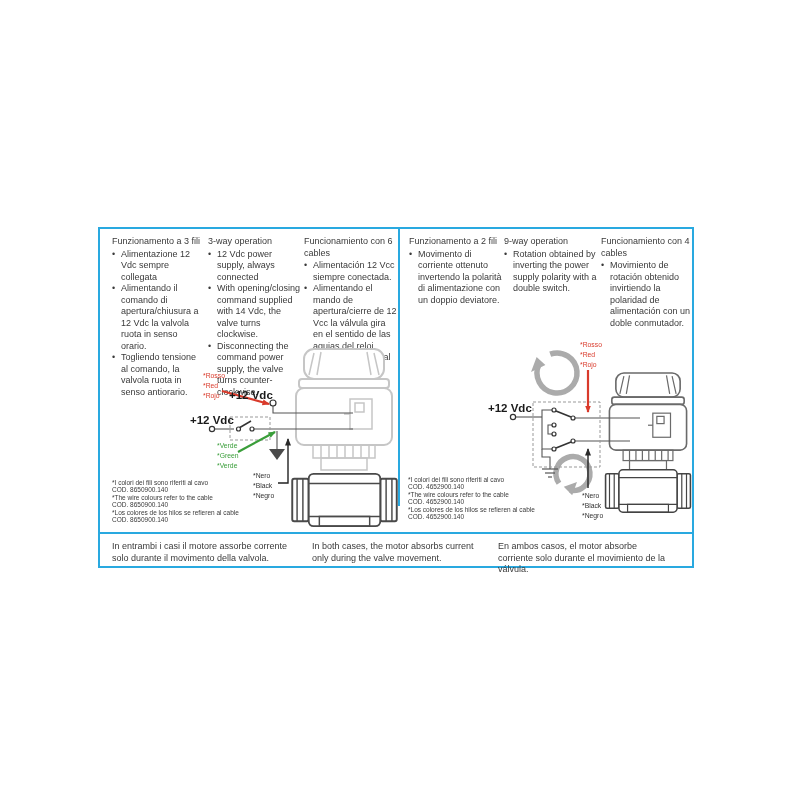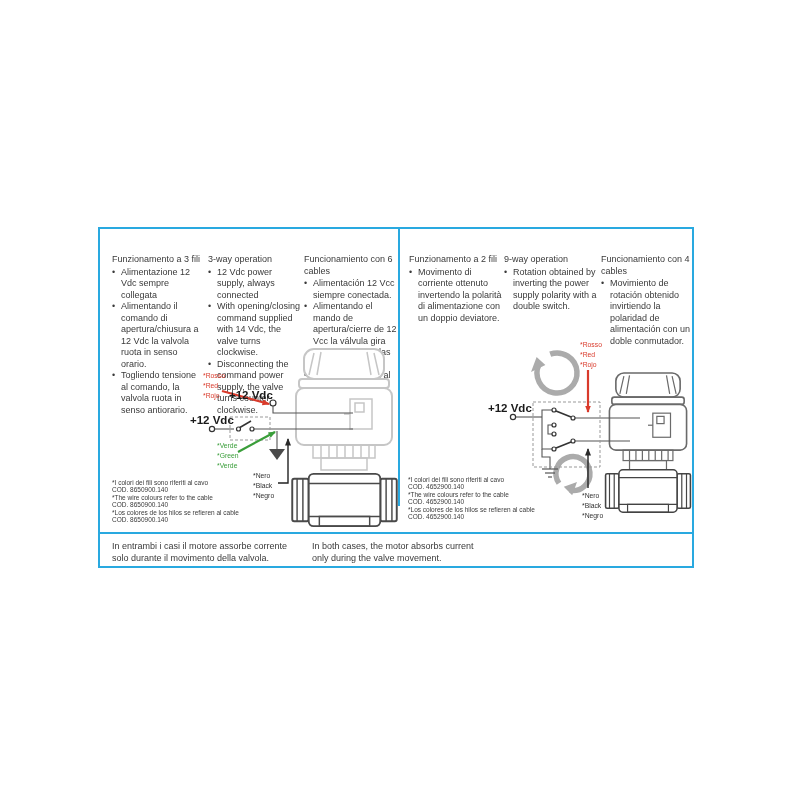--- a/index.html
+++ b/index.html
@@ -6,21 +6,21 @@
     --accent:#29A9E0; --wire-red:#D93A2B; --wire-green:#3A9E3A;
     --wire-black:#2b2b2b; --rotation-arrow-gray:#ABABAB; --text:#3A3A3A;
   }
   html,body{margin:0;padding:0;}
   .page{position:relative;width:800px;height:800px;background:#fff;overflow:hidden;
         font-family:"Liberation Sans",sans-serif;color:var(--text);}
   .frame{position:absolute;left:98px;top:227px;width:592px;height:337px;
          border:2px solid var(--accent);background:#fff;}
   .vdivider{position:absolute;left:298px;top:0;width:2px;height:277px;background:var(--accent);}
   .hdivider{position:absolute;left:0;right:0;top:303px;height:2px;background:var(--accent);}
-  .col{position:absolute;top:25px;width:93px;font-size:9px;line-height:11.5px;color:var(--text);}
+  .col{position:absolute;top:7px;width:93px;font-size:9px;line-height:11.5px;color:var(--text);}
   .c1{left:12px}.c2{left:108px}.c3{left:204px}.c4{left:309px}.c5{left:404px}.c6{left:501px}
   .heading{margin:0 0 1px 0;}
   .bullet{display:flex;}
   .bullet .dot{flex:0 0 9px;width:9px;}
   .bullet .btxt{flex:1;}
   .footnotes{position:absolute;font-size:6.5px;line-height:7.4px;color:#3a3a3a;}
   .fn-left{left:12px;top:250px;}
   .fn-right{left:308px;top:247px;}
   .footer-text{position:absolute;top:312px;font-size:9px;line-height:11.5px;color:var(--text);}
   .ft-it{left:12px;width:190px}.ft-en{left:212px;width:178px}.ft-es{left:398px;width:172px}
@@ -269,15 +269,16 @@
       <div>*I colori dei fili sono riferiti al cavo</div>
       <div>COD. 4652900.140</div>
       <div>*The wire colours refer to the cable</div>
       <div>COD. 4652900.140</div>
       <div>*Los colores de los hilos se refieren al cable</div>
       <div>COD. 4652900.140</div>
     </div>
 
     <div class="footer-text ft-it">In entrambi i casi il motore assorbe corrente solo durante il movimento della valvola.</div>
     <div class="footer-text ft-en">In both cases, the motor absorbs current only during the valve movement.</div>
+    <div class="footer-text ft-es">En ambos casos, el motor absorbe corriente solo durante el movimiento de la válvula.</div>
 
   </div>
 </div>
 
 </body></html>

